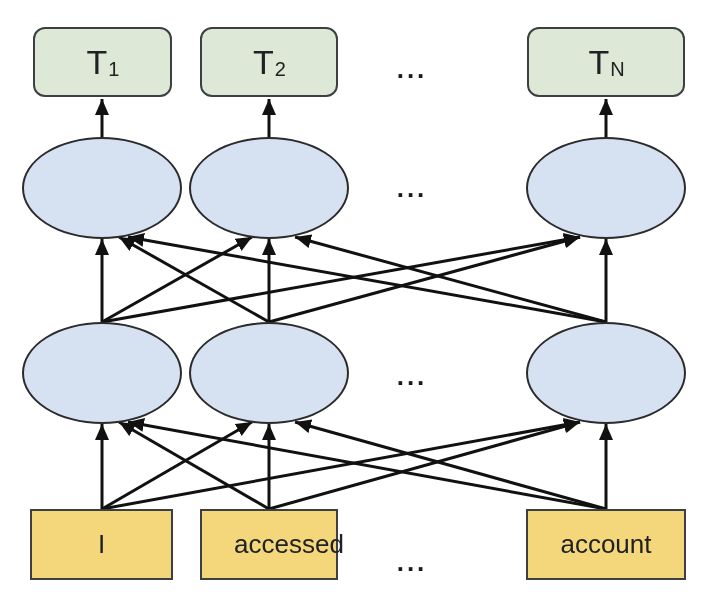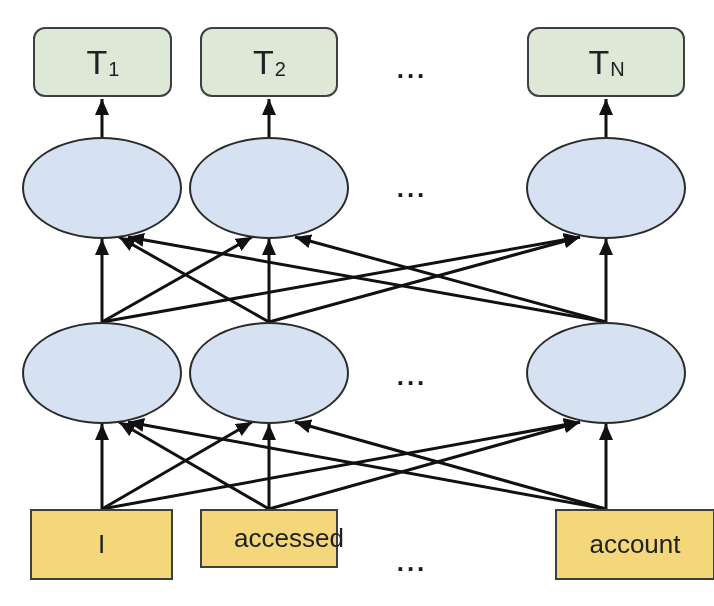--- a/index.html
+++ b/index.html
@@ -114,21 +114,21 @@
   <span class="dots" style="left:412px; top:188px;">...</span>
 
   <div class="node ellipse" style="left:22px; top:322px; width:160px; height:102px;"></div>
   <div class="node ellipse" style="left:189px; top:322px; width:160px; height:102px;"></div>
   <div class="node ellipse" style="left:526px; top:322px; width:160px; height:102px;"></div>
   <span class="dots" style="left:412px; top:376px;">...</span>
 
   <div class="node wbox" style="left:30px; top:509px; width:143px; height:71px;">
     <span>I</span>
   </div>
-  <div class="node wbox" style="left:200px; top:509px; width:138px; height:59px;padding-left:40px;">
+  <div class="node wbox" style="left:200px; top:509px; width:138px; height:71px;padding-left:40px;">
     <span>accessed</span>
   </div>
-  <div class="node wbox" style="left:526px; top:509px; width:160px; height:71px;margin-left:29px;">
+  <div class="node wbox" style="left:526px; top:509px; width:160px; height:71px;">
     <span>account</span>
   </div>
   <span class="dots" style="left:412px; top:562px;">...</span>
 
 </div>
 
 </body></html>

